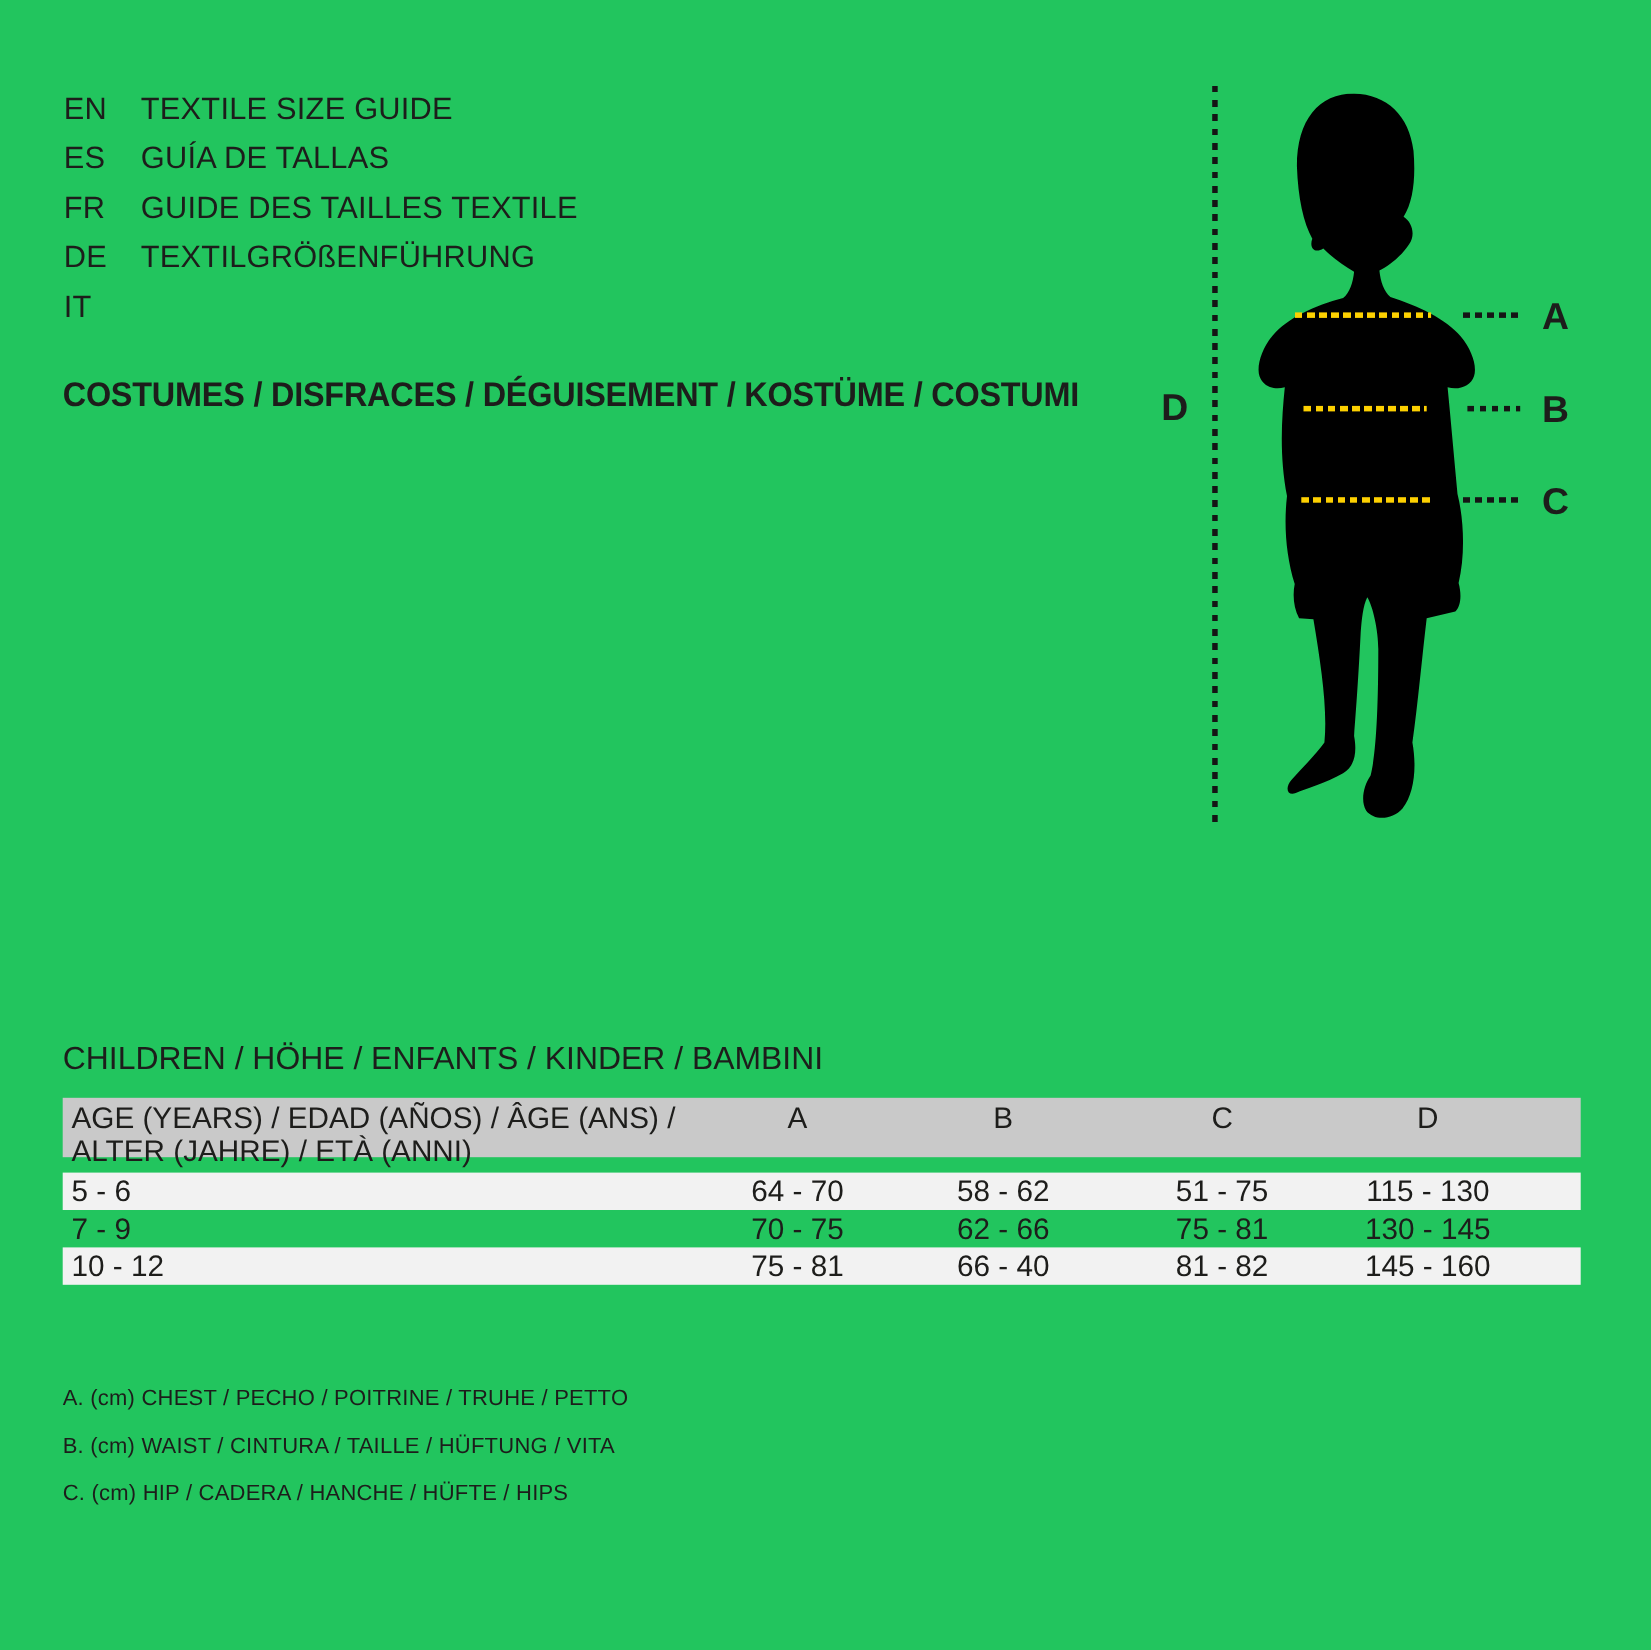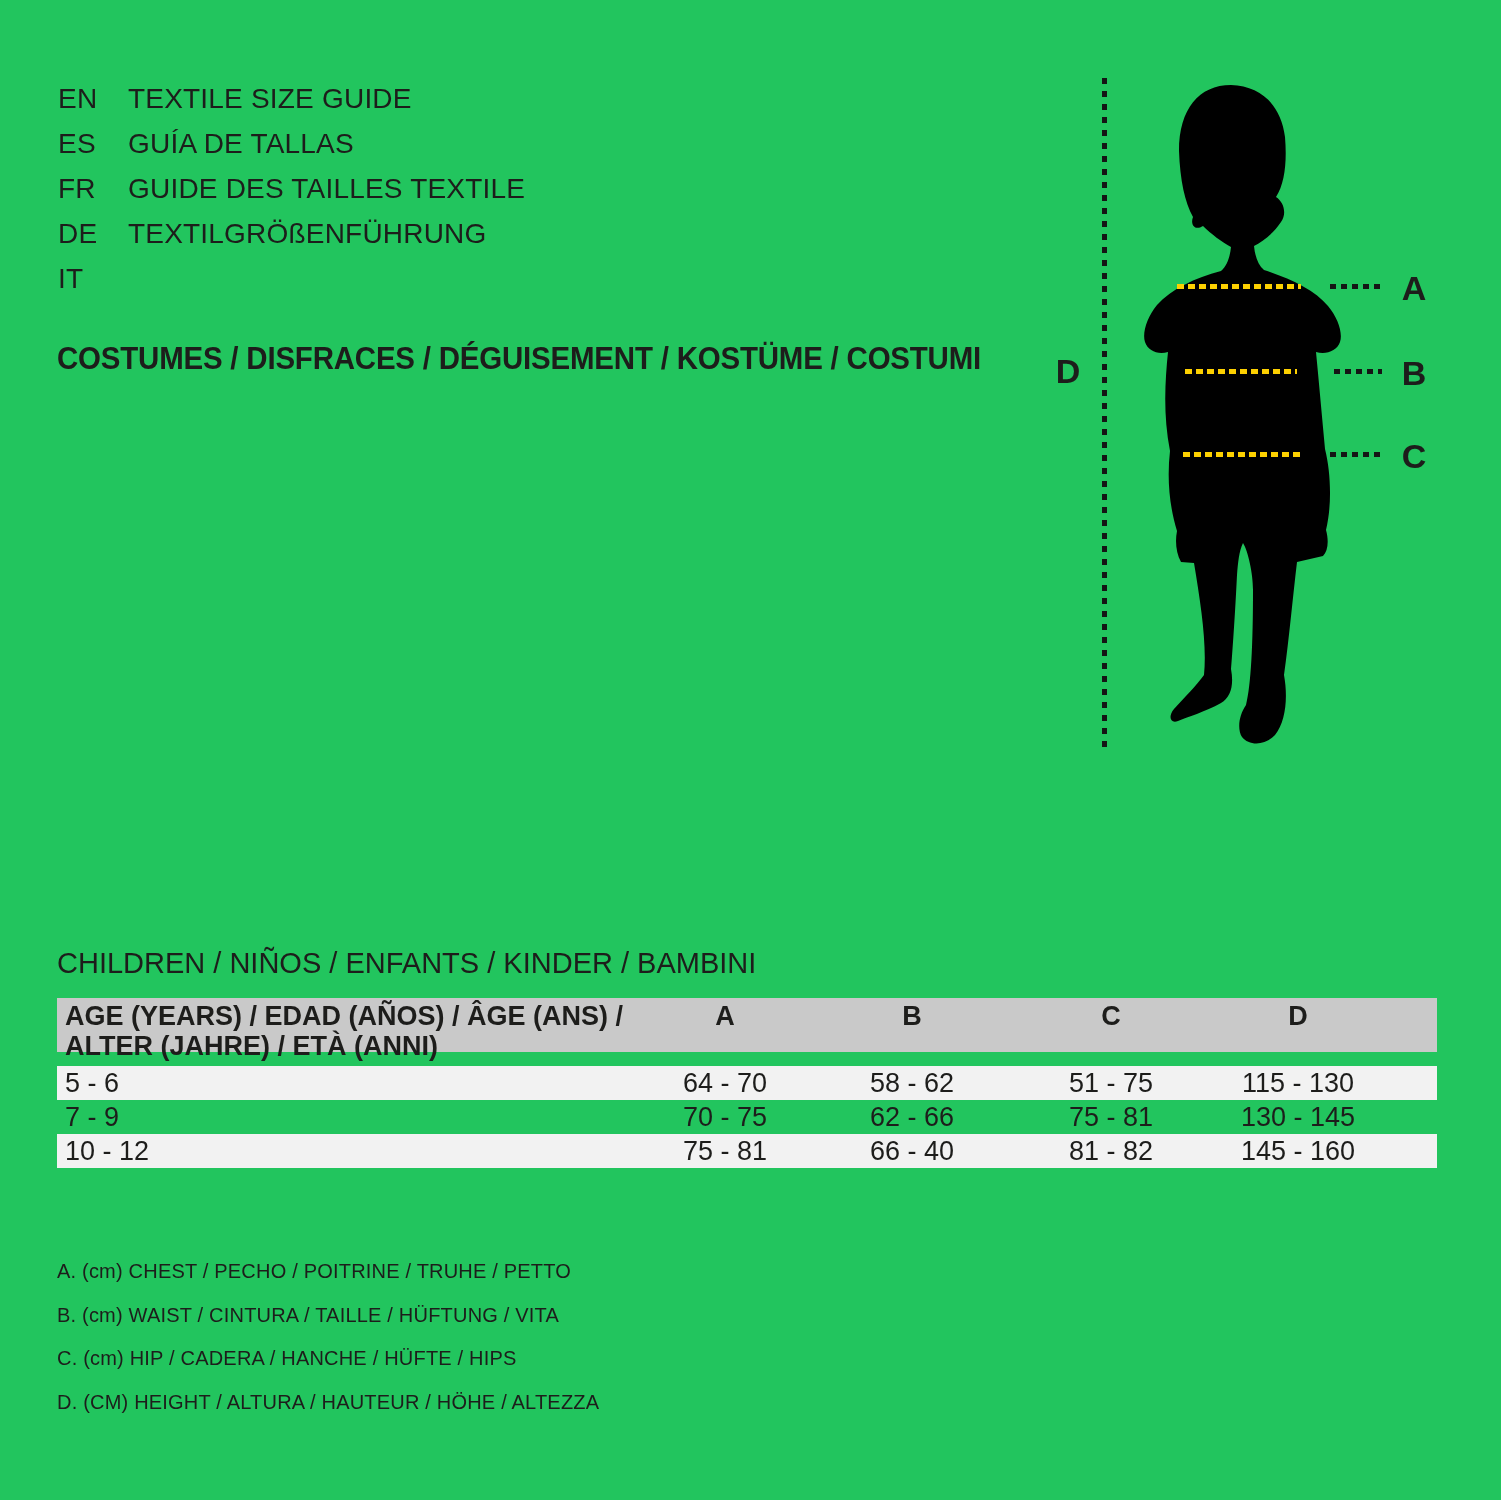--- a/index.html
+++ b/index.html
@@ -19,21 +19,21 @@
                       transform:scaleX(0.95); transform-origin:left center; letter-spacing:-0.2px; }
 
   
   .v-dots-black { background:repeating-linear-gradient(to bottom, #151515 0 6px, transparent 6px 13px); }
   .h-dots-black { background:repeating-linear-gradient(to right, #151515 0 6px, transparent 6px 11px); }
   .h-dash-yellow { background:repeating-linear-gradient(to right, var(--measure-yellow,#fdd000) 0 7px, transparent 7px 11px); }
   .measure-letter { font-size:34px; font-weight:bold; width:40px; text-align:center; line-height:36px; }
 
   
   .table-title { left:57px; top:947px; font-size:29px; white-space:nowrap; }
-  .size-table-header { left:57px; top:998px; width:1380px; height:54px; background:var(--table-header-bg,#c9c9c9);font-weight:bold; }
+  .size-table-header { left:57px; top:998px; width:1380px; height:54px; background:var(--table-header-bg,#c9c9c9); }
   .age-head { position:absolute; left:8px; top:3px; font-size:27px; line-height:30px; white-space:nowrap; }
   .col-letter { position:absolute; top:3px; width:100px; margin-left:-50px; text-align:center;
                 font-size:27px; line-height:30px; }
   .table-body { left:57px; top:1066px; width:1380px; }
   .t-row { position:relative; height:34px; font-size:27px; line-height:34px; }
   .t-row.alt { background:var(--table-row-alt-bg,#f2f2f2); }
   .age-cell { position:absolute; left:8px; white-space:nowrap; }
   .val-cell { position:absolute; width:160px; margin-left:-80px; text-align:center; white-space:nowrap; }
   .cx-a { left:668px; } .cx-b { left:855px; } .cx-c { left:1054px; } .cx-d { left:1241px; }
 
@@ -111,21 +111,21 @@
 
     <div class="abs h-dash-yellow" style="left:1185px; top:369px; width:112px; height:5px;"></div>
     <div class="abs h-dots-black" style="left:1334px; top:369px; width:48px; height:5px;"></div>
     <div class="abs measure-letter" style="left:1394px; top:355px;">B</div>
 
     <div class="abs h-dash-yellow" style="left:1183px; top:452px; width:120px; height:5px;"></div>
     <div class="abs h-dots-black" style="left:1330px; top:452px; width:52px; height:5px;"></div>
     <div class="abs measure-letter" style="left:1394px; top:438px;">C</div>
   </div>
 
-  <div class="abs table-title">CHILDREN / NIÑOS / ENFANTS / KINDER / BAMBINI</div>
+  <div class="abs table-title">CHILDREN / HÖHE / ENFANTS / KINDER / BAMBINI</div>
 
   <div class="abs size-table-header">
     <div class="age-head">
       <div>AGE (YEARS) / EDAD (AÑOS) / ÂGE (ANS) /</div>
       <div>ALTER (JAHRE) / ETÀ (ANNI)</div>
     </div>
     <span class="col-letter cx-a">A</span>
     <span class="col-letter cx-b">B</span>
     <span class="col-letter cx-c">C</span>
     <span class="col-letter cx-d">D</span>
@@ -152,16 +152,15 @@
       <span class="val-cell cx-b">66 - 40</span>
       <span class="val-cell cx-c">81 - 82</span>
       <span class="val-cell cx-d">145 - 160</span>
     </div>
   </div>
 
   <div class="abs legend">
     <div>A. (cm) CHEST / PECHO / POITRINE / TRUHE / PETTO</div>
     <div>B. (cm) WAIST / CINTURA / TAILLE / HÜFTUNG / VITA</div>
     <div>C. (cm) HIP / CADERA / HANCHE / HÜFTE / HIPS</div>
-    <div>D. (CM) HEIGHT / ALTURA / HAUTEUR / HÖHE / ALTEZZA</div>
   </div>
 
 </div>
 
 </body></html>

